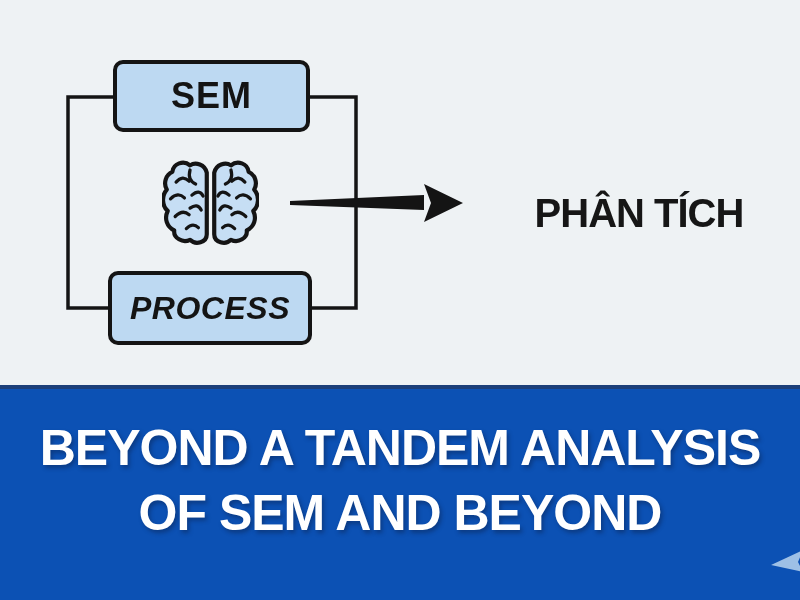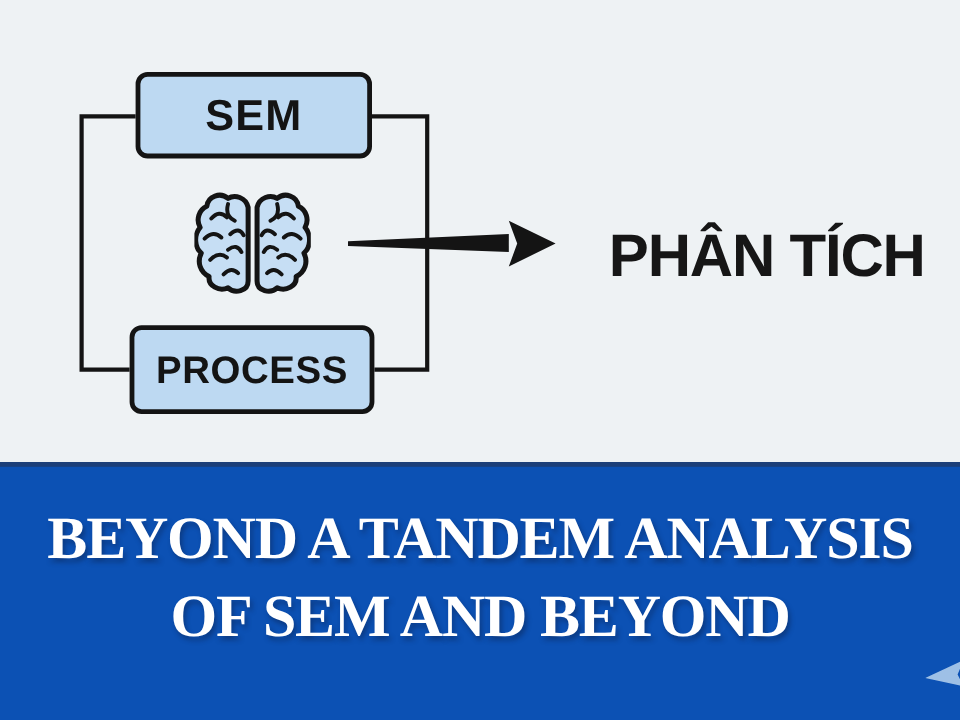--- a/index.html
+++ b/index.html
@@ -23,47 +23,46 @@
   .node-box {
     position: absolute;
     background: #bdd9f2;
     border: 4px solid #141414;
     border-radius: 10px;
     display: flex; align-items: center; justify-content: center;
     color: #141414;
     font-weight: bold;
   }
   .box-sem  { left: 113px; top: 60px;  width: 197px; height: 72px; font-size: 36px; letter-spacing: 1px; }
-  .box-process { left: 108px; top: 271px; width: 204px; height: 74px; font-size: 32px; letter-spacing: 0.5px; }
+  .box-process { left: 108px; top: 271px; width: 204px; height: 74px; font-size: 32px; letter-spacing: 0.5px; font-style: italic; }
 
   .mediation-label {
     position: absolute;
     left: 478px; top: 148px;
     width: 322px; height: 130px;
     display: flex; flex-direction: column;
     align-items: center; justify-content: center;
     text-align: center;
     color: #161616;
     font-weight: bold;
-    font-size: 50px;
+    font-size: 40px;
     line-height: 64px;
     letter-spacing: -1px;
     white-space: nowrap;
   }
 
   
   .banner {
     position: absolute; left: 0; top: 385px;
     width: 800px; height: 215px;
     background: #0c51b4;
     border-top: 4px solid #1c3f79;
     display: flex; flex-direction: column;
     align-items: center; justify-content: center;
     padding-bottom: 28px;
-    font-family: Liberation Serif, serif;
   }
   .banner-line {
     color: #ffffff;
     font-weight: bold;
     font-size: 50px;
     line-height: 65px;
     letter-spacing: -1px;
     white-space: nowrap;
     text-shadow: 2px 3px 4px rgba(10, 30, 70, 0.45);
   }

